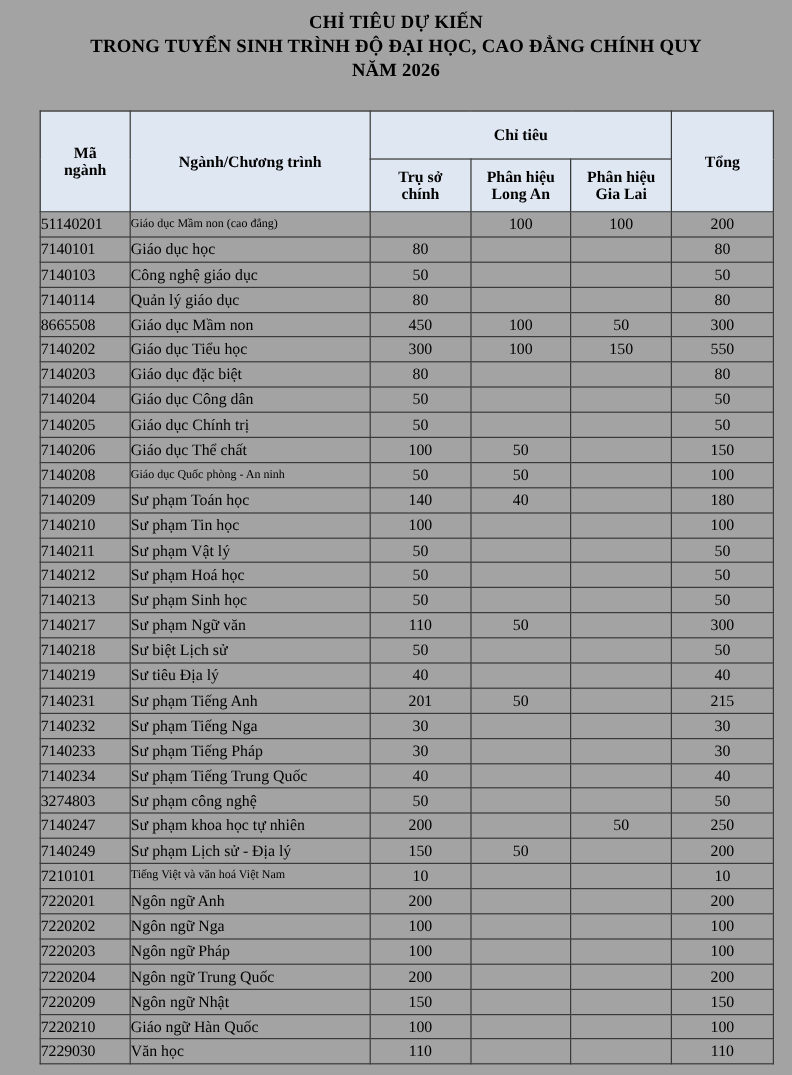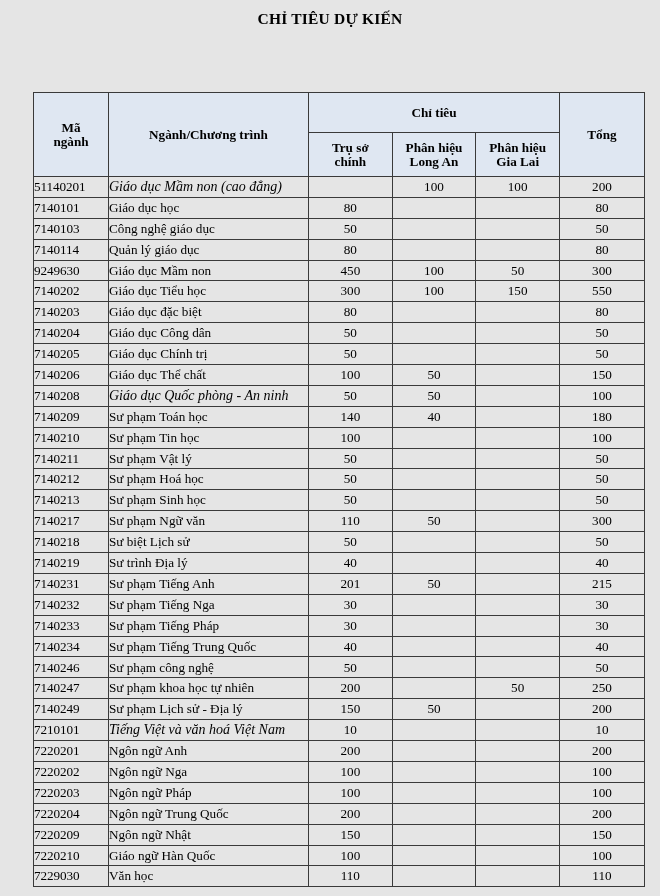--- a/index.html
+++ b/index.html
@@ -13,21 +13,21 @@
   }
   body {
     font-family: "Liberation Serif", "DejaVu Serif", serif;
     color: #000000;
   }
 
   .page {
     position: relative;
     width: 660px;
     height: 896px;
-    background: #e5e5e5;
+    background: #a3a3a3;
   }
 
   
   .title-block {
     padding-top: 9px;
     text-align: center;
   }
   .title-line {
     font-weight: bold;
     font-size: 15.5px;
@@ -83,35 +83,37 @@
     padding-left: 4px;
     font-size: 13.4px;
     letter-spacing: -0.1px;
   }
   td.c-name {
     text-align: left;
     padding-left: 5px;
     font-size: 13.4px;
     white-space: nowrap;
   }
-  td.c-name.small { font-size: 14px; font-style: italic; }
+  td.c-name.small { font-size: 10px; }
   td.c-num {
     text-align: center;
     font-size: 13.4px;
   }
 
   .hdr-stack { display: block; }
 </style>
 </head>
 <body>
 
 <div class="page">
 
   <div class="title-block">
     <div class="title-line">CHỈ TIÊU DỰ KIẾN</div>
+    <div class="title-line title-line-2">TRONG TUYỂN SINH TRÌNH ĐỘ ĐẠI HỌC, CAO ĐẲNG CHÍNH QUY</div>
+    <div class="title-line">NĂM 2026</div>
   </div>
 
   <div class="table-wrap">
     <table class="quota">
       <thead>
         <tr>
           <th class="h-code" rowspan="2">
             <span class="hdr-stack">Mã</span>
             <span class="hdr-stack">ngành</span>
           </th>
@@ -161,21 +163,21 @@
           </tr>
           <tr>
             <td class="c-code">7140114</td>
             <td class="c-name">Quản lý giáo dục</td>
             <td class="c-num">80</td>
             <td class="c-num"></td>
             <td class="c-num"></td>
             <td class="c-num">80</td>
           </tr>
           <tr>
-            <td class="c-code">9249630</td>
+            <td class="c-code">8665508</td>
             <td class="c-name">Giáo dục Mầm non</td>
             <td class="c-num">450</td>
             <td class="c-num">100</td>
             <td class="c-num">50</td>
             <td class="c-num">300</td>
           </tr>
           <tr>
             <td class="c-code">7140202</td>
             <td class="c-name">Giáo dục Tiểu học</td>
             <td class="c-num">300</td>
@@ -274,21 +276,21 @@
           <tr>
             <td class="c-code">7140218</td>
             <td class="c-name">Sư biệt Lịch sử</td>
             <td class="c-num">50</td>
             <td class="c-num"></td>
             <td class="c-num"></td>
             <td class="c-num">50</td>
           </tr>
           <tr>
             <td class="c-code">7140219</td>
-            <td class="c-name">Sư trình Địa lý</td>
+            <td class="c-name">Sư tiêu Địa lý</td>
             <td class="c-num">40</td>
             <td class="c-num"></td>
             <td class="c-num"></td>
             <td class="c-num">40</td>
           </tr>
           <tr>
             <td class="c-code">7140231</td>
             <td class="c-name">Sư phạm Tiếng Anh</td>
             <td class="c-num">201</td>
             <td class="c-num">50</td>
@@ -313,21 +315,21 @@
           </tr>
           <tr>
             <td class="c-code">7140234</td>
             <td class="c-name">Sư phạm Tiếng Trung Quốc</td>
             <td class="c-num">40</td>
             <td class="c-num"></td>
             <td class="c-num"></td>
             <td class="c-num">40</td>
           </tr>
           <tr>
-            <td class="c-code">7140246</td>
+            <td class="c-code">3274803</td>
             <td class="c-name">Sư phạm công nghệ</td>
             <td class="c-num">50</td>
             <td class="c-num"></td>
             <td class="c-num"></td>
             <td class="c-num">50</td>
           </tr>
           <tr>
             <td class="c-code">7140247</td>
             <td class="c-name">Sư phạm khoa học tự nhiên</td>
             <td class="c-num">200</td>

